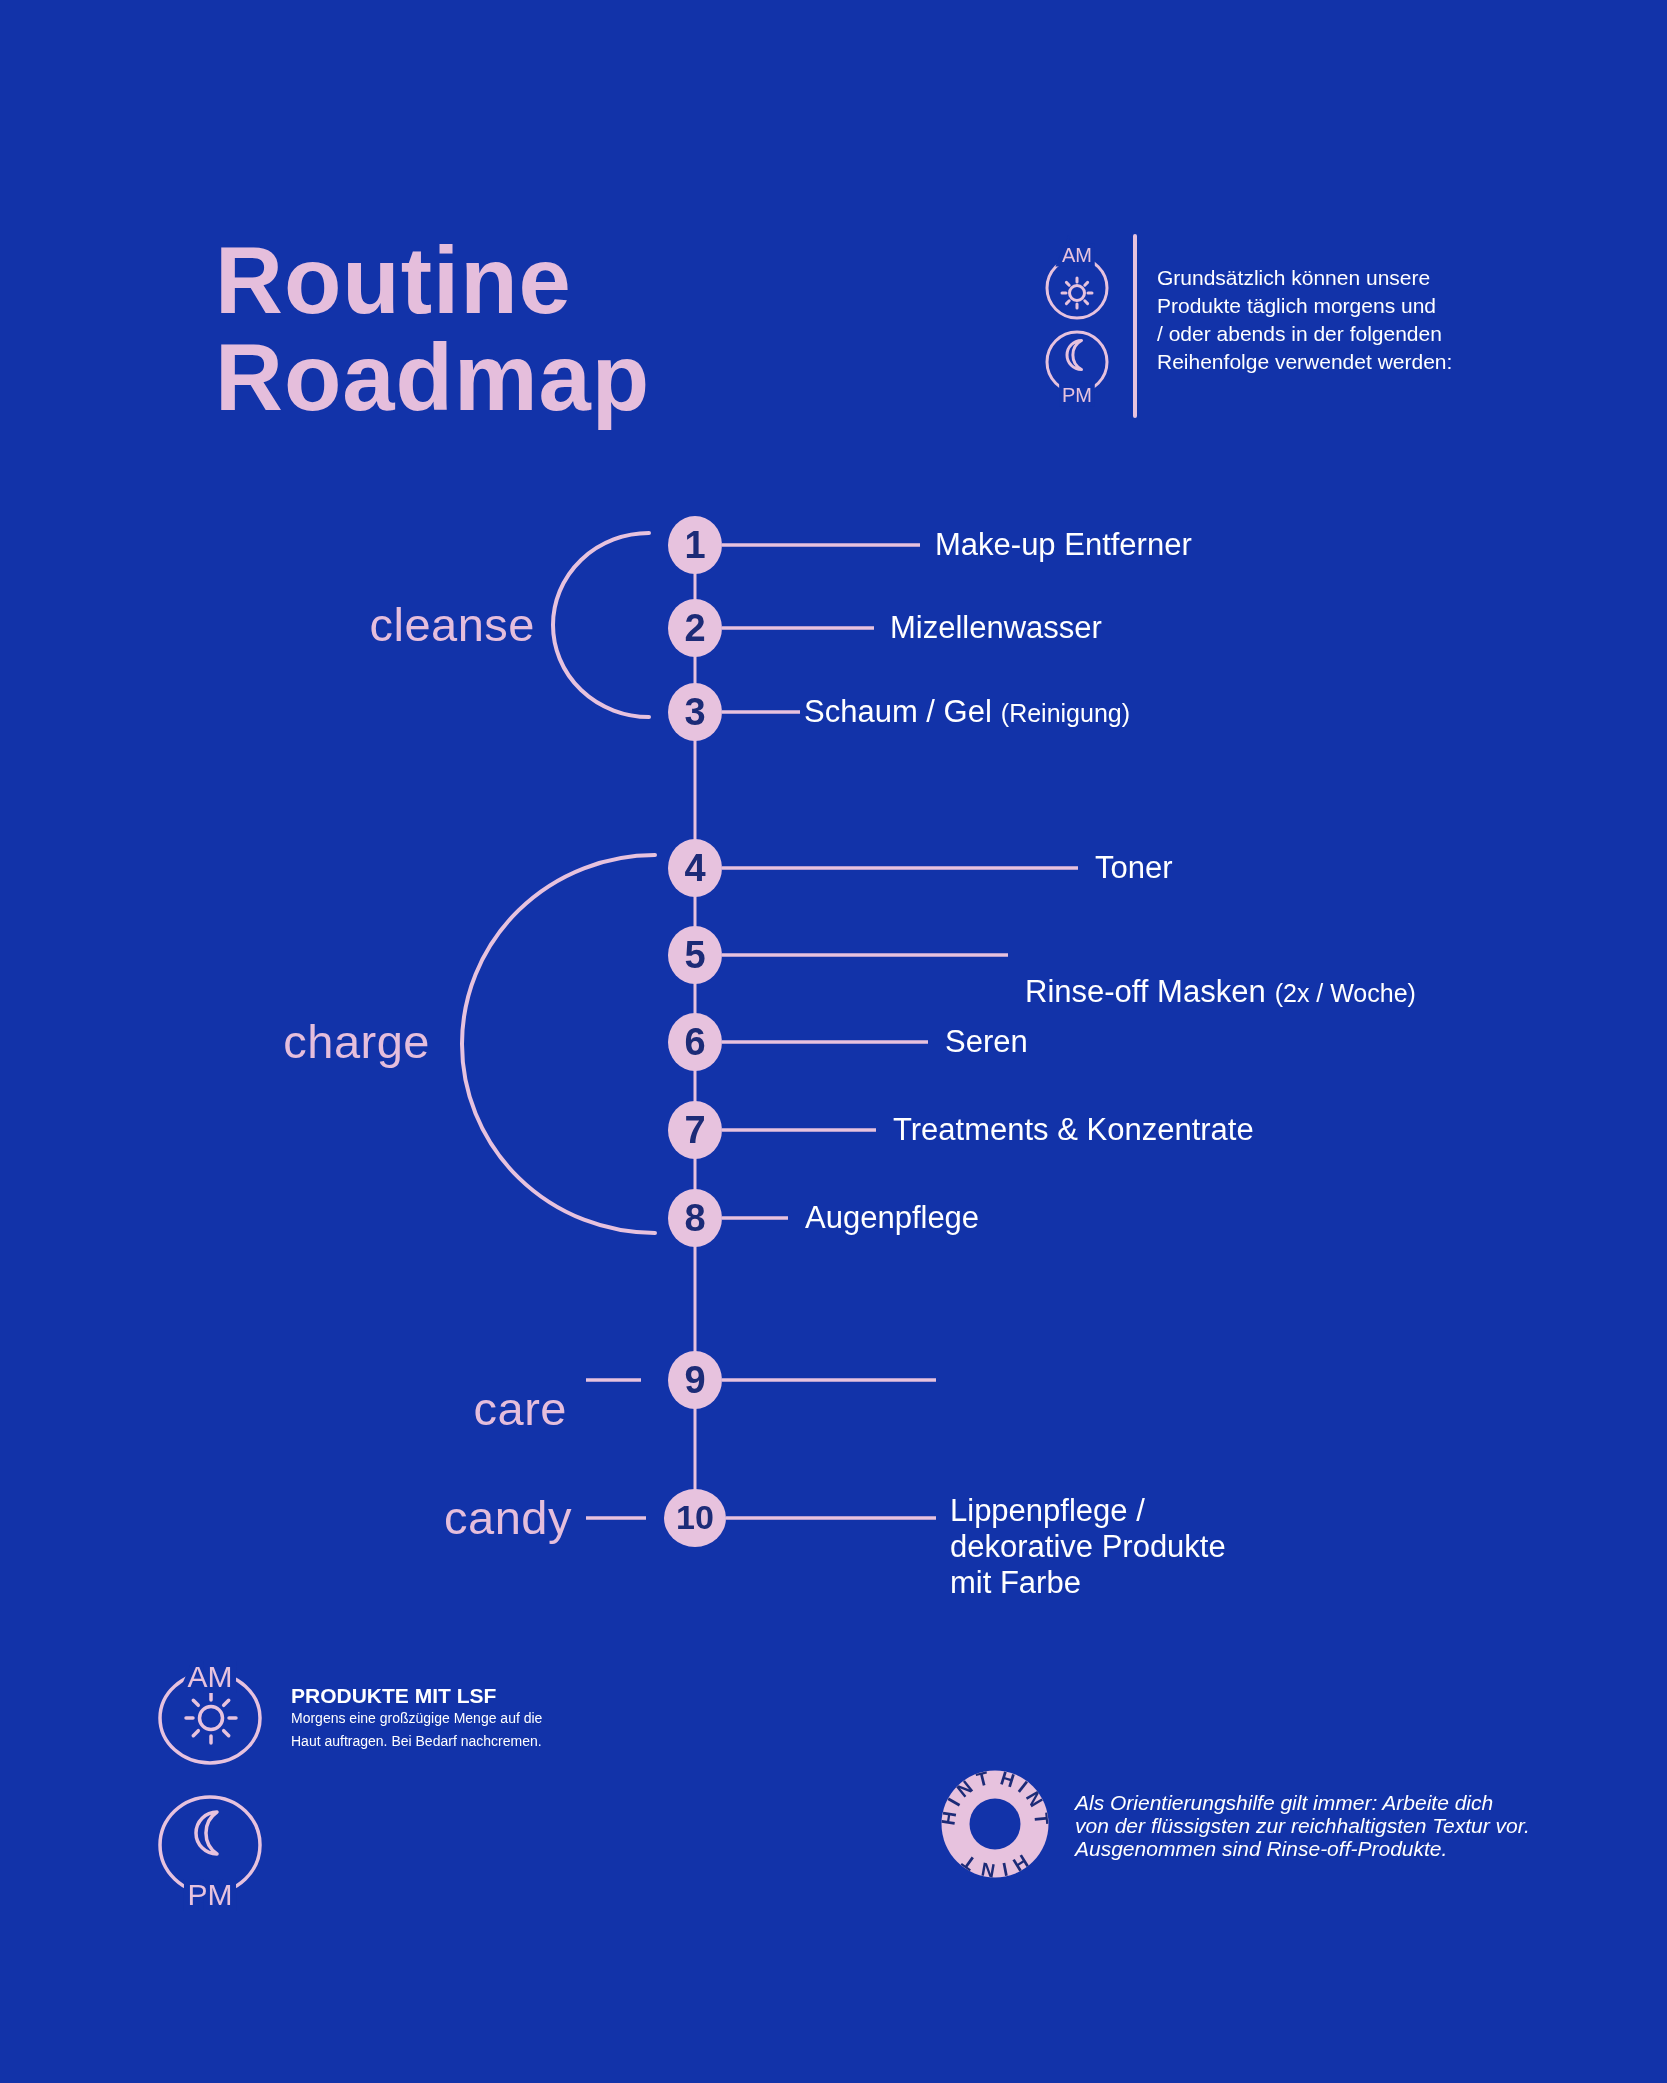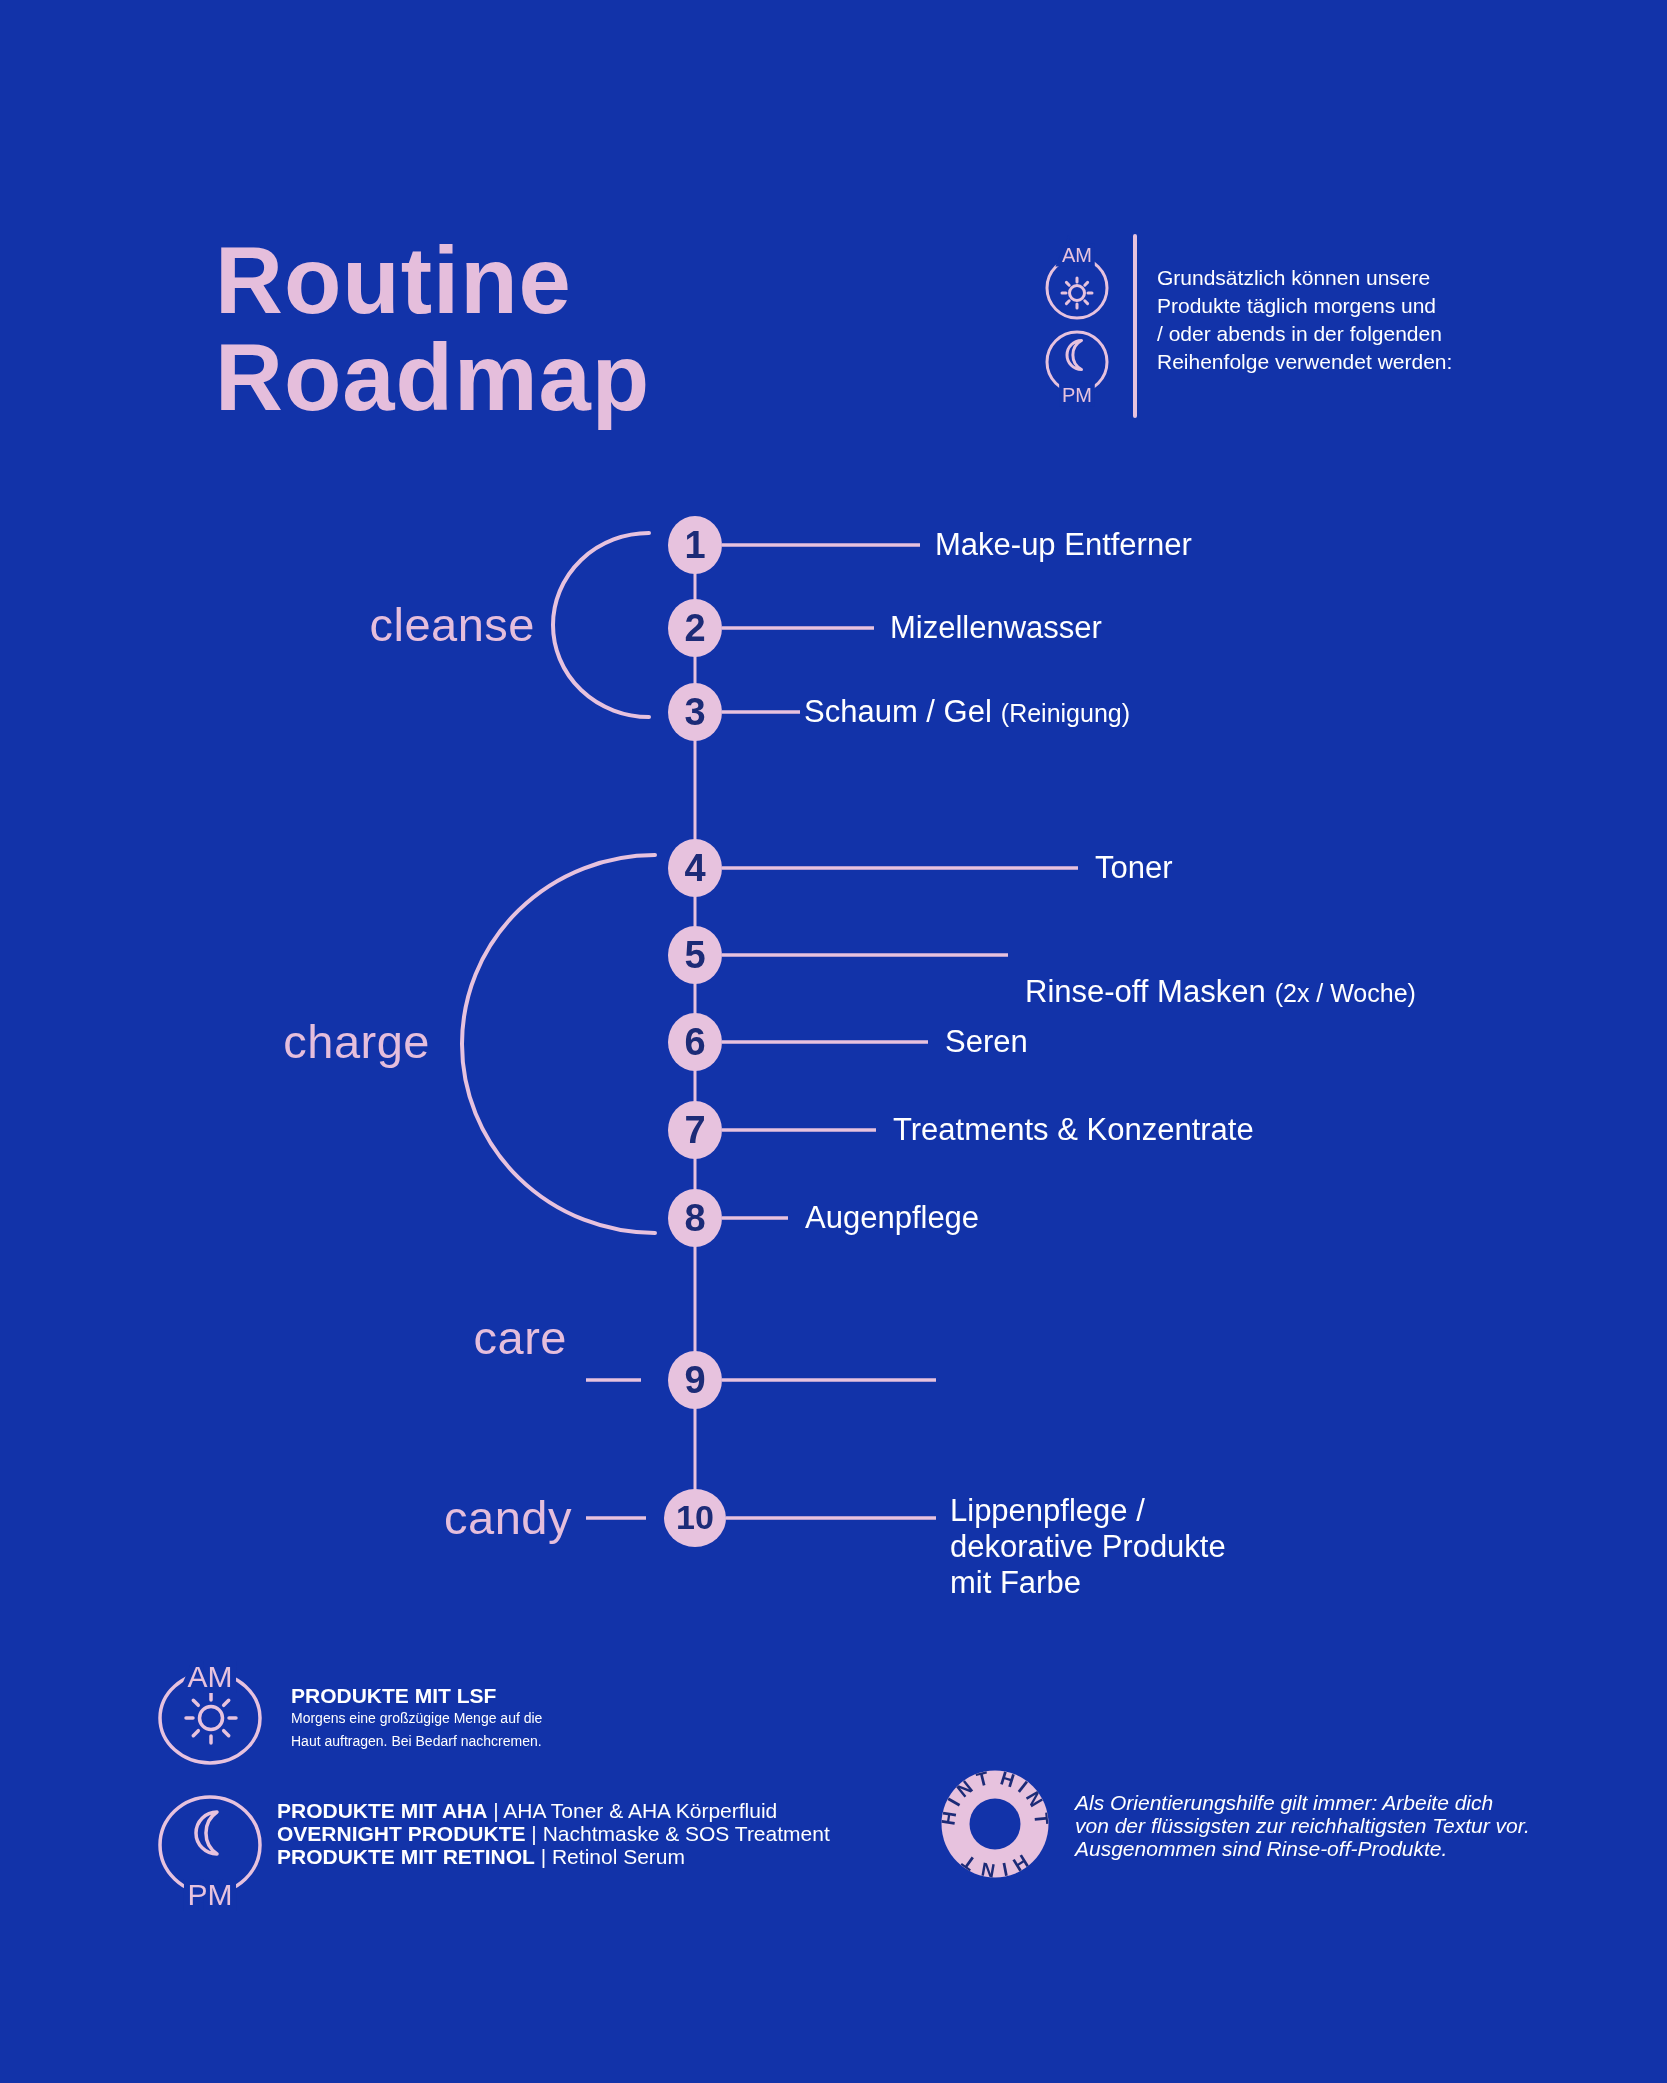--- a/index.html
+++ b/index.html
@@ -121,21 +121,21 @@
       <text x="695" y="1055">6</text>
       <text x="695" y="1143">7</text>
       <text x="695" y="1231">8</text>
       <text x="695" y="1393">9</text>
       <text x="695" y="1529" font-size="34">10</text>
     </g>
   </svg>
 
   <div class="group-label abs" style="right:1132px;top:600px;">cleanse</div>
   <div class="group-label abs" style="right:1237px;top:1017px;">charge</div>
-  <div class="group-label abs" style="right:1100px;top:1313px;text-align:right;">care</div>
+  <div class="group-label abs" style="right:1100px;top:1384px;text-align:right;">care</div>
   <div class="group-label abs" style="right:1095px;top:1493px;">candy</div>
 
   <div class="step-label abs" style="left:935px;top:526px;"><span>Make-up Entferner</span><span class="note"></span></div>
   <div class="step-label abs" style="left:890px;top:609px;"><span>Mizellenwasser</span><span class="note"></span></div>
   <div class="step-label abs" style="left:804px;top:693px;"><span>Schaum / Gel</span><span class="note">(Reinigung)</span></div>
   <div class="step-label abs" style="left:1095px;top:849px;"><span>Toner</span><span class="note"></span></div>
   <div class="step-label abs" style="left:1025px;top:936px;margin-top:37px;"><span>Rinse-off Masken</span><span class="note">(2x / Woche)</span></div>
   <div class="step-label abs" style="left:945px;top:1023px;"><span>Seren</span><span class="note"></span></div>
   <div class="step-label abs" style="left:893px;top:1111px;"><span>Treatments &amp; Konzentrate</span><span class="note"></span></div>
   <div class="step-label abs" style="left:805px;top:1199px;"><span>Augenpflege</span><span class="note"></span></div>
@@ -160,25 +160,20 @@
   </svg>
   <div class="legend-heading abs" style="left:291px;top:1684px;">PRODUKTE MIT LSF</div>
   <div class="legend-body abs" style="left:291px;top:1707px;">Morgens eine großzügige Menge auf die
 Haut auftragen. Bei Bedarf nachcremen.</div>
 
   <svg class="abs" style="left:155px;top:1787px;" width="110" height="124" viewBox="0 0 110 124">
     <ellipse cx="55" cy="58" rx="50" ry="48" fill="none" stroke="#e7c2de" stroke-width="3.5"></ellipse>
     <path d="M 62,25 A 21,21 0 1,0 62,67 A 25.5,25.5 0 0,1 62,25 Z" fill="none" stroke="#e7c2de" stroke-width="3.5" stroke-linejoin="round"></path>
     <text x="55" y="118" text-anchor="middle" font-size="30" font-weight="500" fill="#e7c2de" stroke="#1233a9" stroke-width="12" paint-order="stroke">PM</text>
   </svg>
-  <div class="abs" style="left:277px;top:1799px;">
-    <div class="legend-row"><b>PRODUKTE MIT AHA</b><span> | AHA Toner &amp; AHA Körperfluid</span></div>
-    <div class="legend-row"><b>OVERNIGHT PRODUKTE</b><span> | Nachtmaske &amp; SOS Treatment</span></div>
-    <div class="legend-row"><b>PRODUKTE MIT RETINOL</b><span> | Retinol Serum</span></div>
-  </div>
 
   <svg class="abs" style="left:929px;top:1758px;" width="132" height="132" viewBox="0 0 132 132">
     <defs>
       <path id="hintRing" d="M 66,26 A 40,40 0 1,1 65.95,26" fill="none"></path>
     </defs>
     <circle cx="66" cy="66" r="53.5" fill="#e7c2de"></circle>
     <circle cx="66" cy="66" r="25.5" fill="#1233a9"></circle>
     <text font-size="19" font-weight="700" fill="#1c2b77" letter-spacing="2.5" word-spacing="16">
       <textPath href="#hintRing" startOffset="4" textLength="244" lengthAdjust="spacing">HINT HINT HINT</textPath>
     </text>

